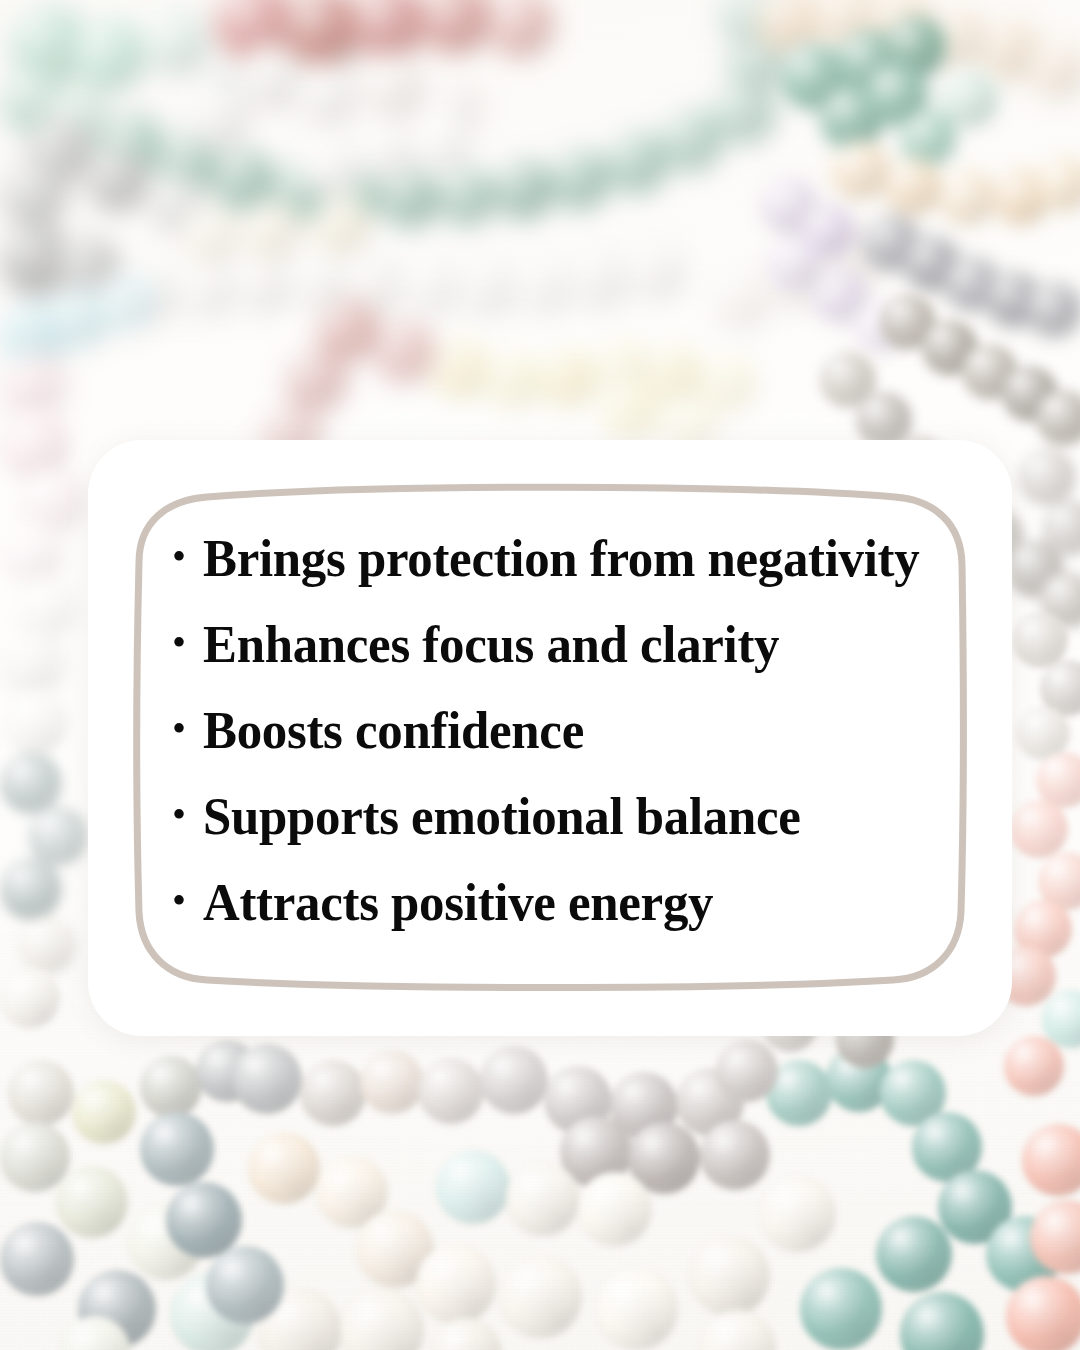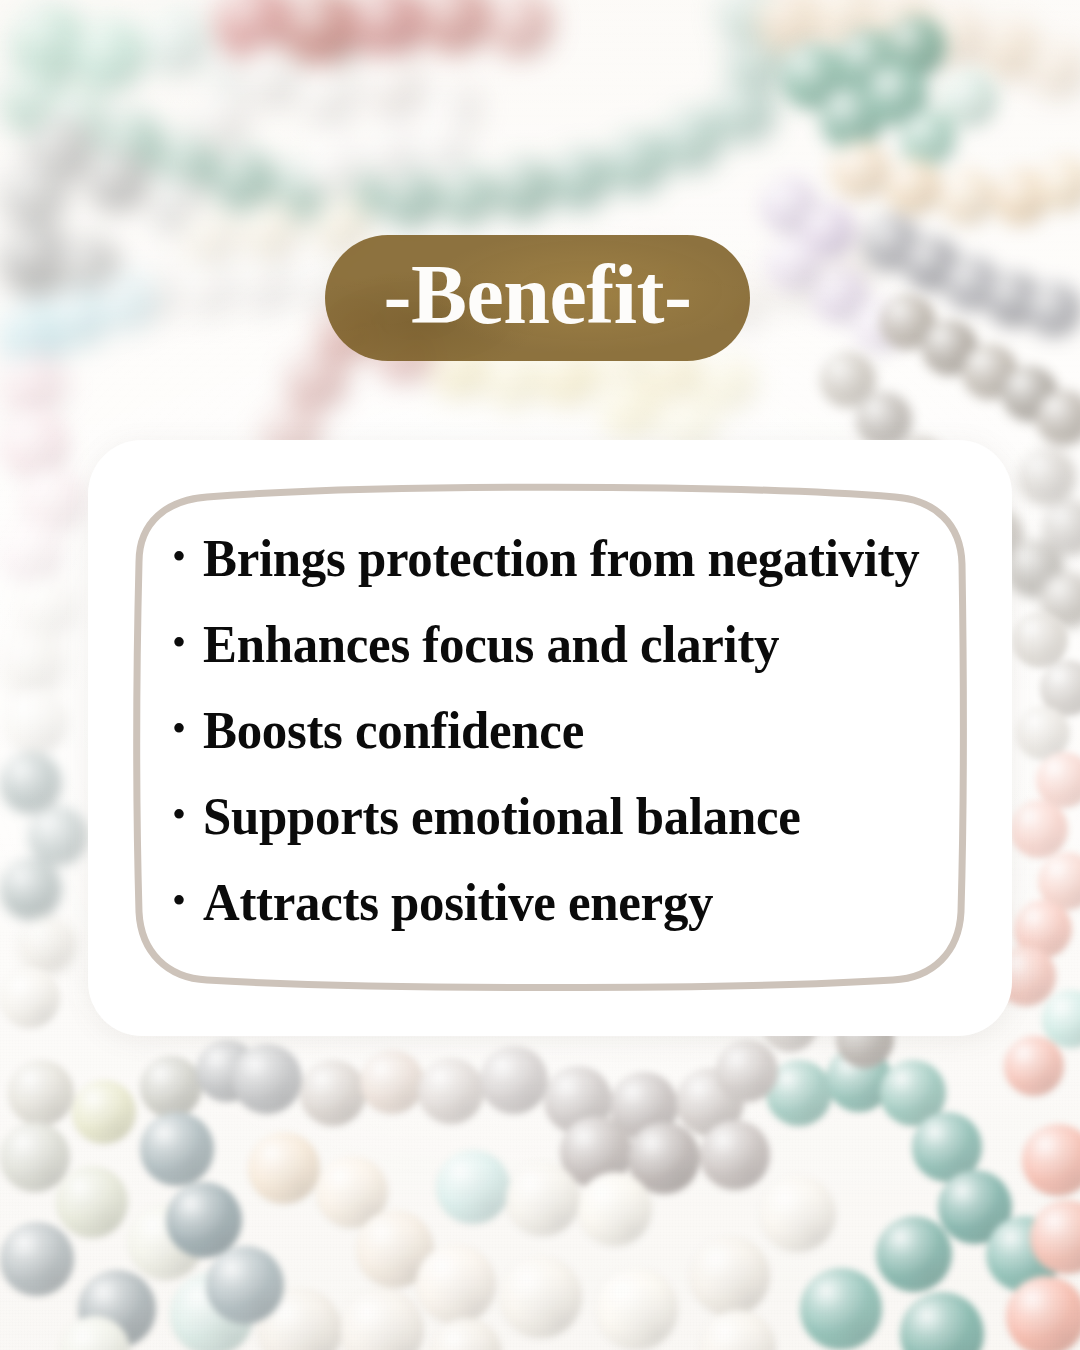--- a/index.html
+++ b/index.html
@@ -363,23 +363,20 @@
           <div class="bead" style="left: 60px; top: 1316px; width: 70px; height: 70px; background-color: rgb(238, 240, 226);"></div>
           <div class="bead" style="left: 700px; top: 1310px; width: 76px; height: 76px; background-color: rgb(247, 241, 230);"></div>
           <div class="bead" style="left: 430px; top: 1318px; width: 72px; height: 72px; background-color: rgb(243, 236, 224);"></div>
         </div>
       </div>
     <div class="fabric"></div>
     <div class="bg-veil"></div>
     <div class="bg-veil2"></div>
   </div>
 
-  <div class="badge">
-    <span class="badge-text">-Benefit-</span>
-  </div>
 
   <div class="card">
 
     <div class="card-outline">
       <svg viewBox="0 0 834 500" preserveAspectRatio="none" aria-hidden="true">
         <path d="M 6 74
                  C 6 34, 34 12, 74 9
                  C 240 -4, 600 -4, 762 9
                  C 802 12, 828 36, 829 76
                  C 831 200, 831 320, 828 424

